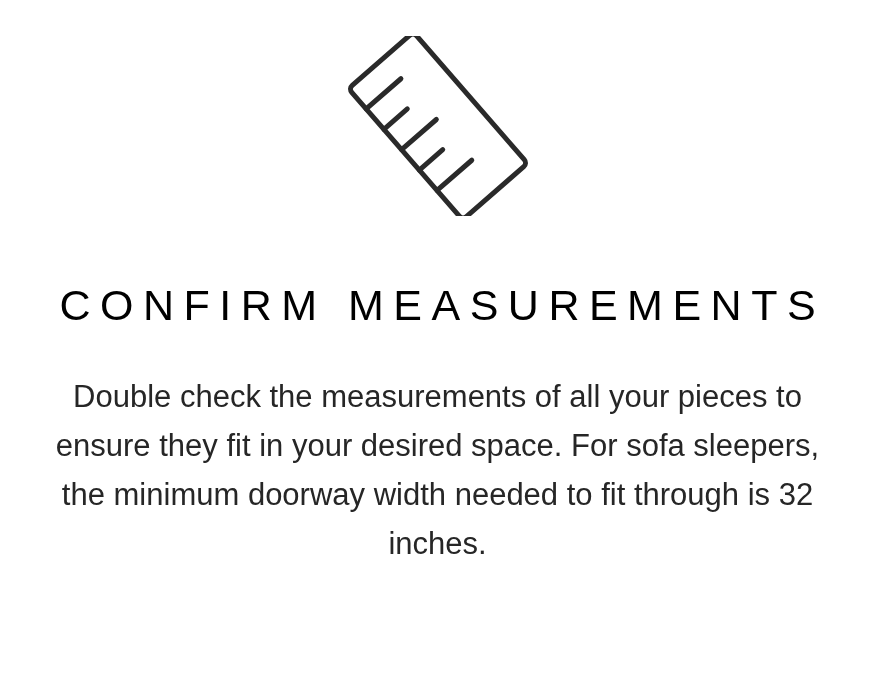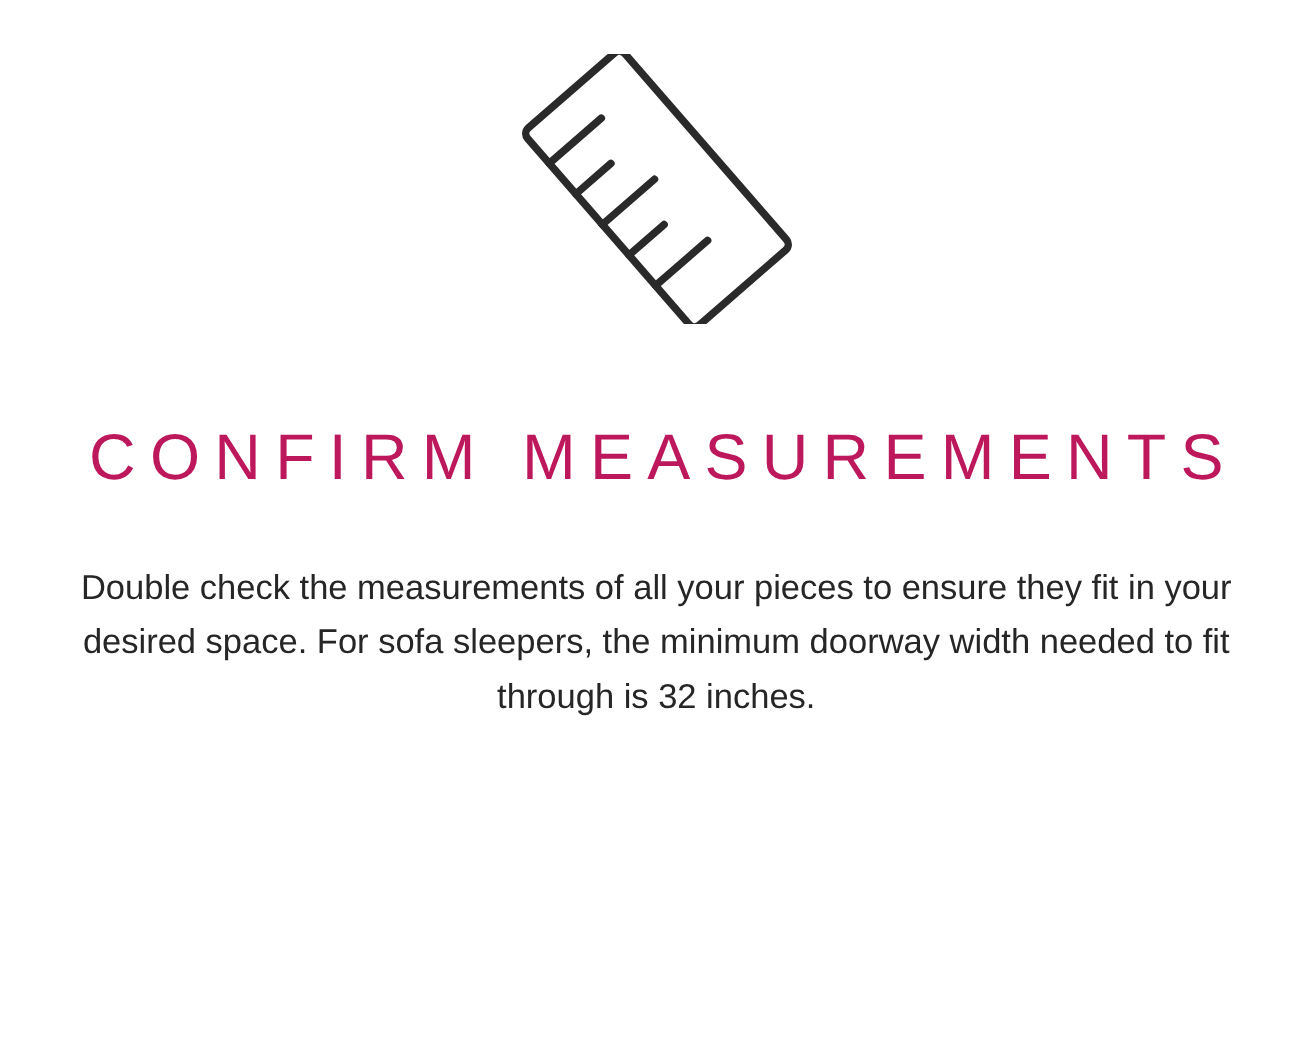--- a/index.html
+++ b/index.html
@@ -32,30 +32,30 @@
   }
   .ruler-icon {
     display: block;
   }
   .headline {
     margin-top: 58px;
     font-size: 43px;
     line-height: 1;
     letter-spacing: 9.5px;
     font-weight: 400;
-    color: #be185d;
+    color: #000000;
     text-align: center;
     white-space: nowrap;
     text-indent: 9.5px;
   }
   .body-copy {
     margin-top: 46px;
     width: 790px;
     text-align: center;
-    font-size: 23px;
+    font-size: 31px;
     line-height: 1.58;
     font-weight: 400;
     color: #262626;
   }
 </style>
 </head>
 <body>
 
 <div class="card">
 

